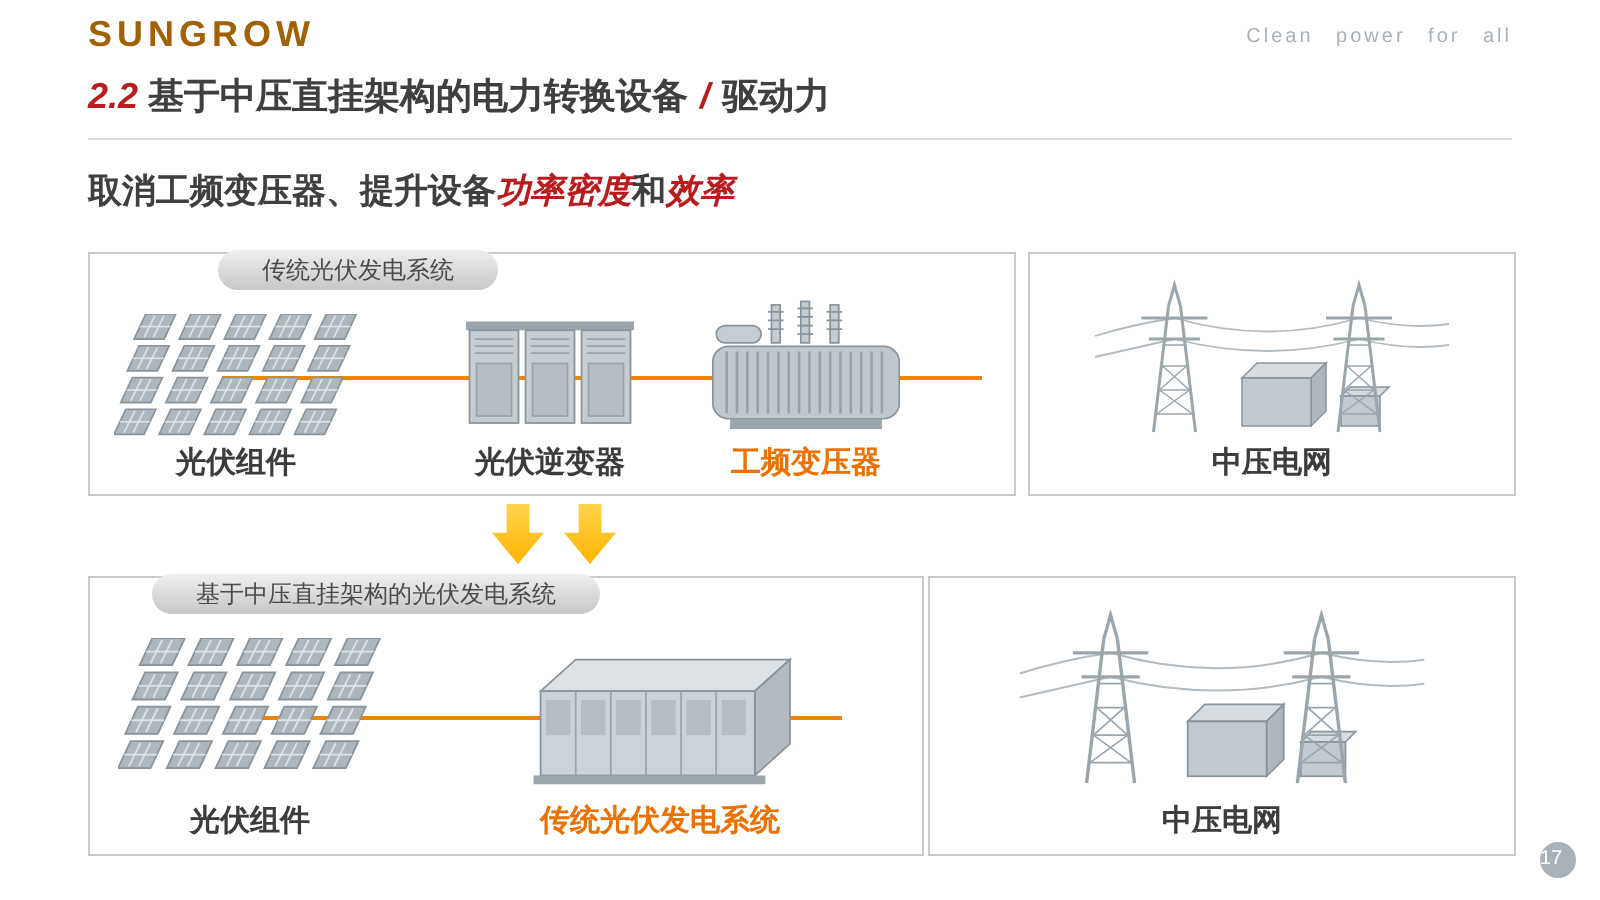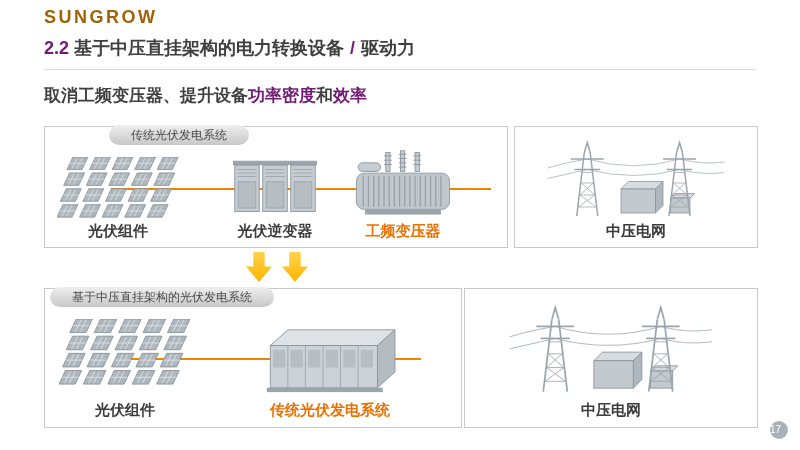--- a/index.html
+++ b/index.html
@@ -5,21 +5,21 @@
   html,body{margin:0;padding:0;background:#ffffff;}
   .slide{position:relative;width:800px;height:450px;background:#ffffff;overflow:hidden;
          font-family:"Liberation Sans","DejaVu Sans",sans-serif;}
 
   .logo{position:absolute;left:44px;top:7px;font-size:18px;font-weight:bold;
         letter-spacing:2.5px;color:#a16207;}
   .tagline{position:absolute;right:44px;top:13px;font-size:10px;color:#a9b1b8;
            letter-spacing:1.5px;word-spacing:7px;}
 
   .title-row{position:absolute;left:44px;top:36px;font-size:18px;font-weight:bold;color:#3f3f3f;}
-  .accent{color:#701a75;}
+  .accent{color:#b91c1c;font-style:italic;}
   .title-sep{margin:0 6px;}
   .divider{position:absolute;left:44px;right:44px;top:69px;height:1px;background:#dcdcdc;}
 
   .subtitle{position:absolute;left:44px;top:84px;font-size:17px;font-weight:bold;color:#3f3f3f;}
 
   .panel{position:absolute;border:1px solid #c9c9c9;border-radius:0;background:#fff;}
   .pill{position:absolute;top:-2px;height:20px;line-height:20px;padding:0 22px;
         border-radius:11px;background:linear-gradient(180deg,#efefef,#c7c7c7);
         font-size:12px;color:#4a4a4a;white-space:nowrap;}
   .connector{position:absolute;height:2px;background:#f08300;}
@@ -155,20 +155,21 @@
         <rect x="111" y="33" width="14" height="20"></rect>
       </g>
       <rect x="4" y="76" width="132" height="5" fill="#9ba5ac"></rect>
     </symbol>
   </defs>
 </svg>
 
 <div class="slide">
 
   <div class="logo">SUNGROW</div>
+  <div class="tagline">Clean power for all</div>
 
   <div class="title-row">
     <span class="accent">2.2</span>
     <span>基于中压直挂架构的电力转换设备</span><span class="accent title-sep">/</span><span>驱动力</span>
   </div>
   <div class="divider"></div>
 
   <div class="subtitle">
     <span>取消工频变压器、提升设备</span><span class="accent">功率密度</span><span>和</span><span class="accent">效率</span>
   </div>
@@ -194,21 +195,21 @@
     <svg class="icon" style="left:8px;top:8px;width:226px;height:84px">
         <use href="#power-grid"></use>
       </svg>
     <div class="comp-label" style="left:0;width:242px;top:95px">中压电网</div>
   </div>
 
   <div class="arrow" style="left:246px;top:252px"></div>
   <div class="arrow" style="left:282px;top:252px"></div>
 
   <div class="panel" style="left:44px;top:288px;width:416px;height:138px">
-    <div class="pill" style="left:5px">基于中压直挂架构的光伏发电系统</div>
+    <div class="pill" style="left:31px">基于中压直挂架构的光伏发电系统</div>
     <div class="connector" style="left:80px;right:40px;top:69px"></div>
     <svg class="icon" style="left:14px;top:30px;width:132px;height:66px">
         <use href="#solar-array"></use>
       </svg>
     <svg class="icon" style="left:214px;top:32px;width:142px;height:72px">
         <use href="#mv-container"></use>
       </svg>
     <div class="comp-label" style="left:14px;width:132px;top:112px">光伏组件</div>
     <div class="comp-label hl" style="left:194px;width:182px;top:112px">传统光伏发电系统</div>
   </div>

